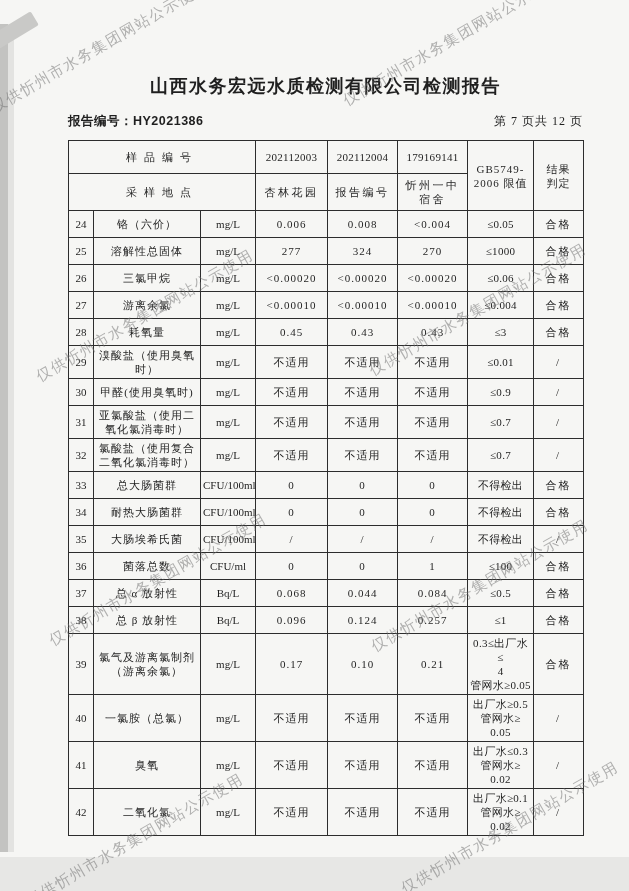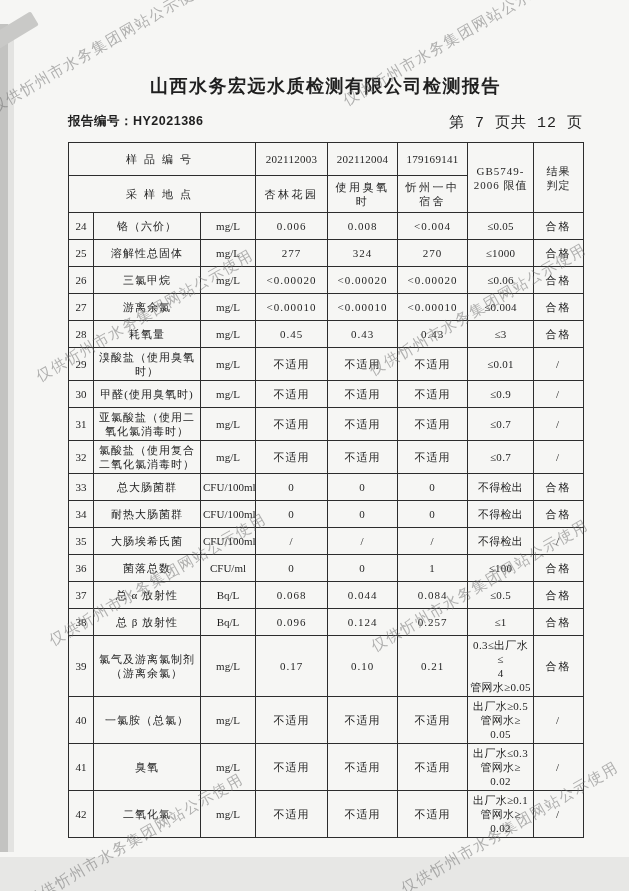--- a/index.html
+++ b/index.html
@@ -35,21 +35,21 @@
     margin:74px 46px 0 68px; text-align:center;
     font-family:"Liberation Sans", sans-serif;
     font-size:18px; font-weight:bold; letter-spacing:1.5px;
   }
   .meta {
     display:flex; justify-content:space-between; align-items:flex-start;
     margin:15px 46px 0 68px;
     font-size:12.5px;
   }
   .meta .report-no { font-family:"Liberation Sans", sans-serif; font-weight:bold; letter-spacing:0.5px; }
-  .meta .page-ind  { font-size:15px; letter-spacing:1px;font-family:Liberation Mono, monospace; }
+  .meta .page-ind  { font-size:12px; letter-spacing:1px; }
 
   table.report {
     margin:10px 46px 0 68px;
     width:515px; table-layout:fixed;
     border-collapse:collapse;
   }
   table.report th, table.report td {
     border:1px solid #2d2d2d;
     padding:2px 2px;
     text-align:center; vertical-align:middle;
@@ -107,21 +107,21 @@
           <th class="hdr-id">202112004</th>
           <th class="hdr-id">179169141</th>
           <th rowspan="2" class="hdr-limit">GB5749-
 2006 限值</th>
           <th rowspan="2" class="hdr-result">结果
 判定</th>
         </tr>
         <tr class="r2">
           <th colspan="3" class="hdr-label">采样地点</th>
           <th class="hdr-loc">杏林花园</th>
-          <th class="hdr-loc">使用臭氧时</th>
+          <th class="hdr-loc">报告编号</th>
           <th class="hdr-loc">忻州一中
 宿舍</th>
         </tr>
       </thead>
       <tbody id="rows">
           <tr>
       <td class="c-no">24</td>
       <td class="c-name">铬（六价）</td>
       <td class="c-unit">mg/L</td>
       <td class="c-val">0.006</td>

